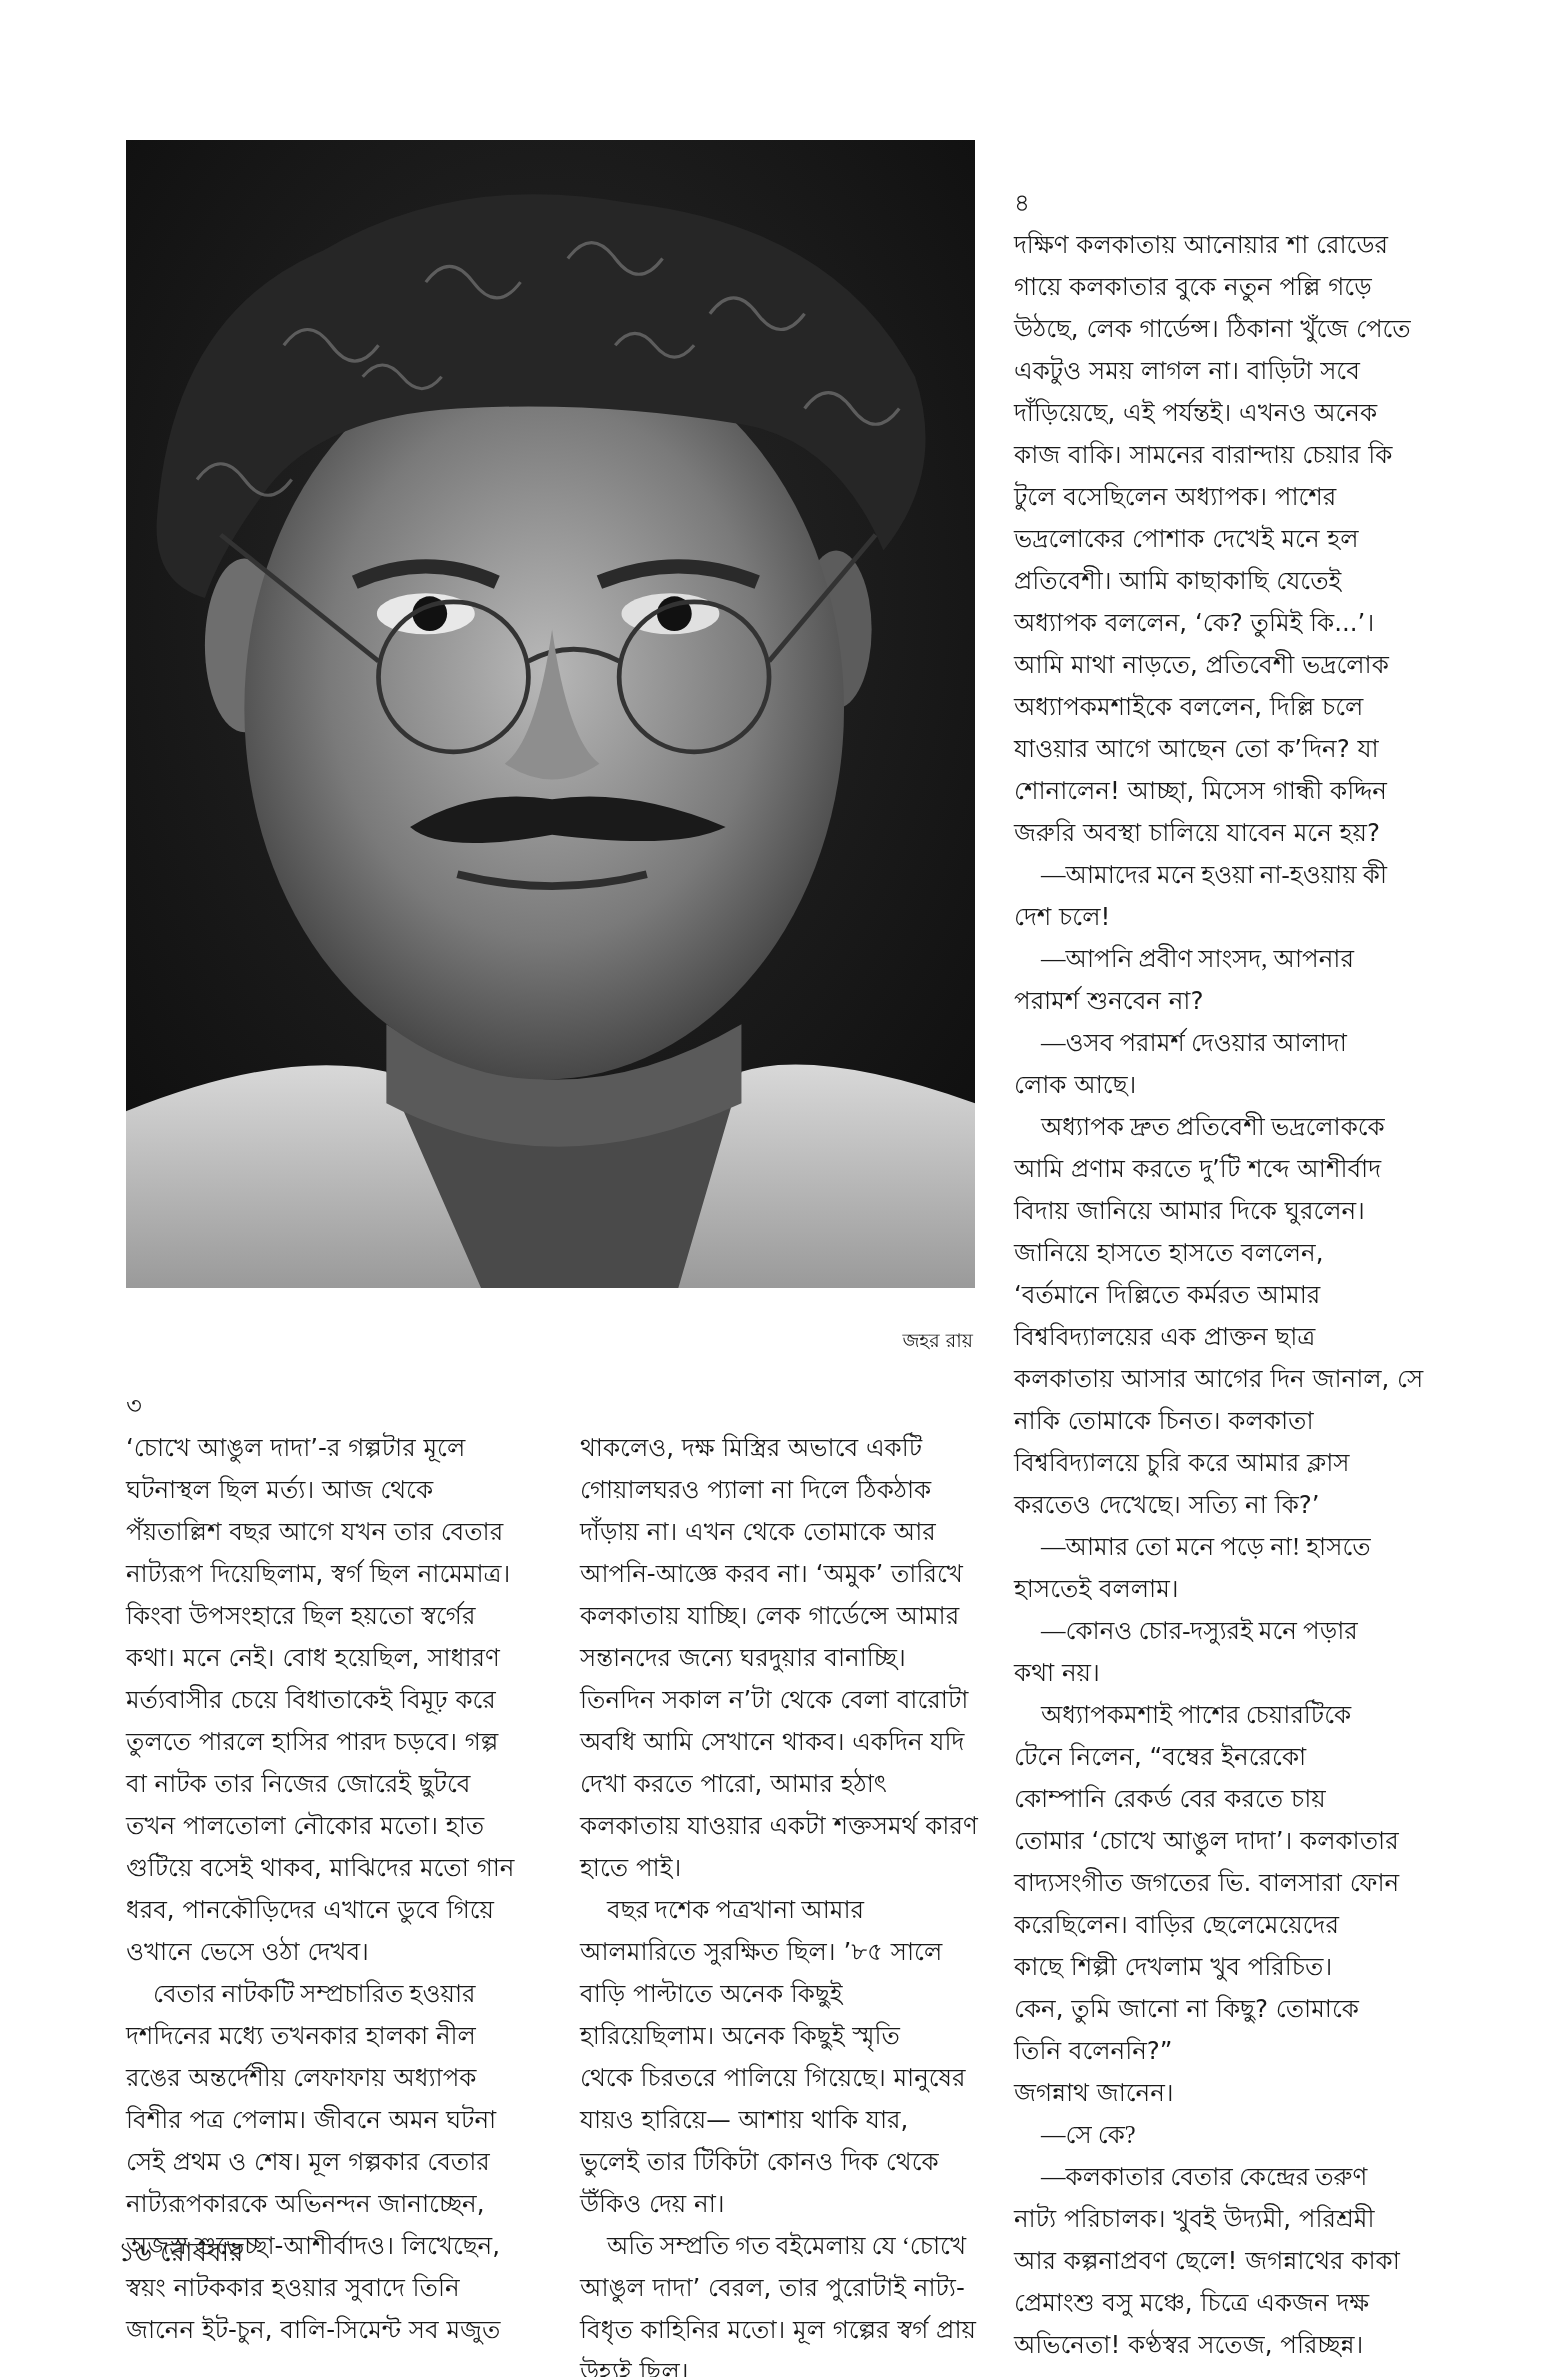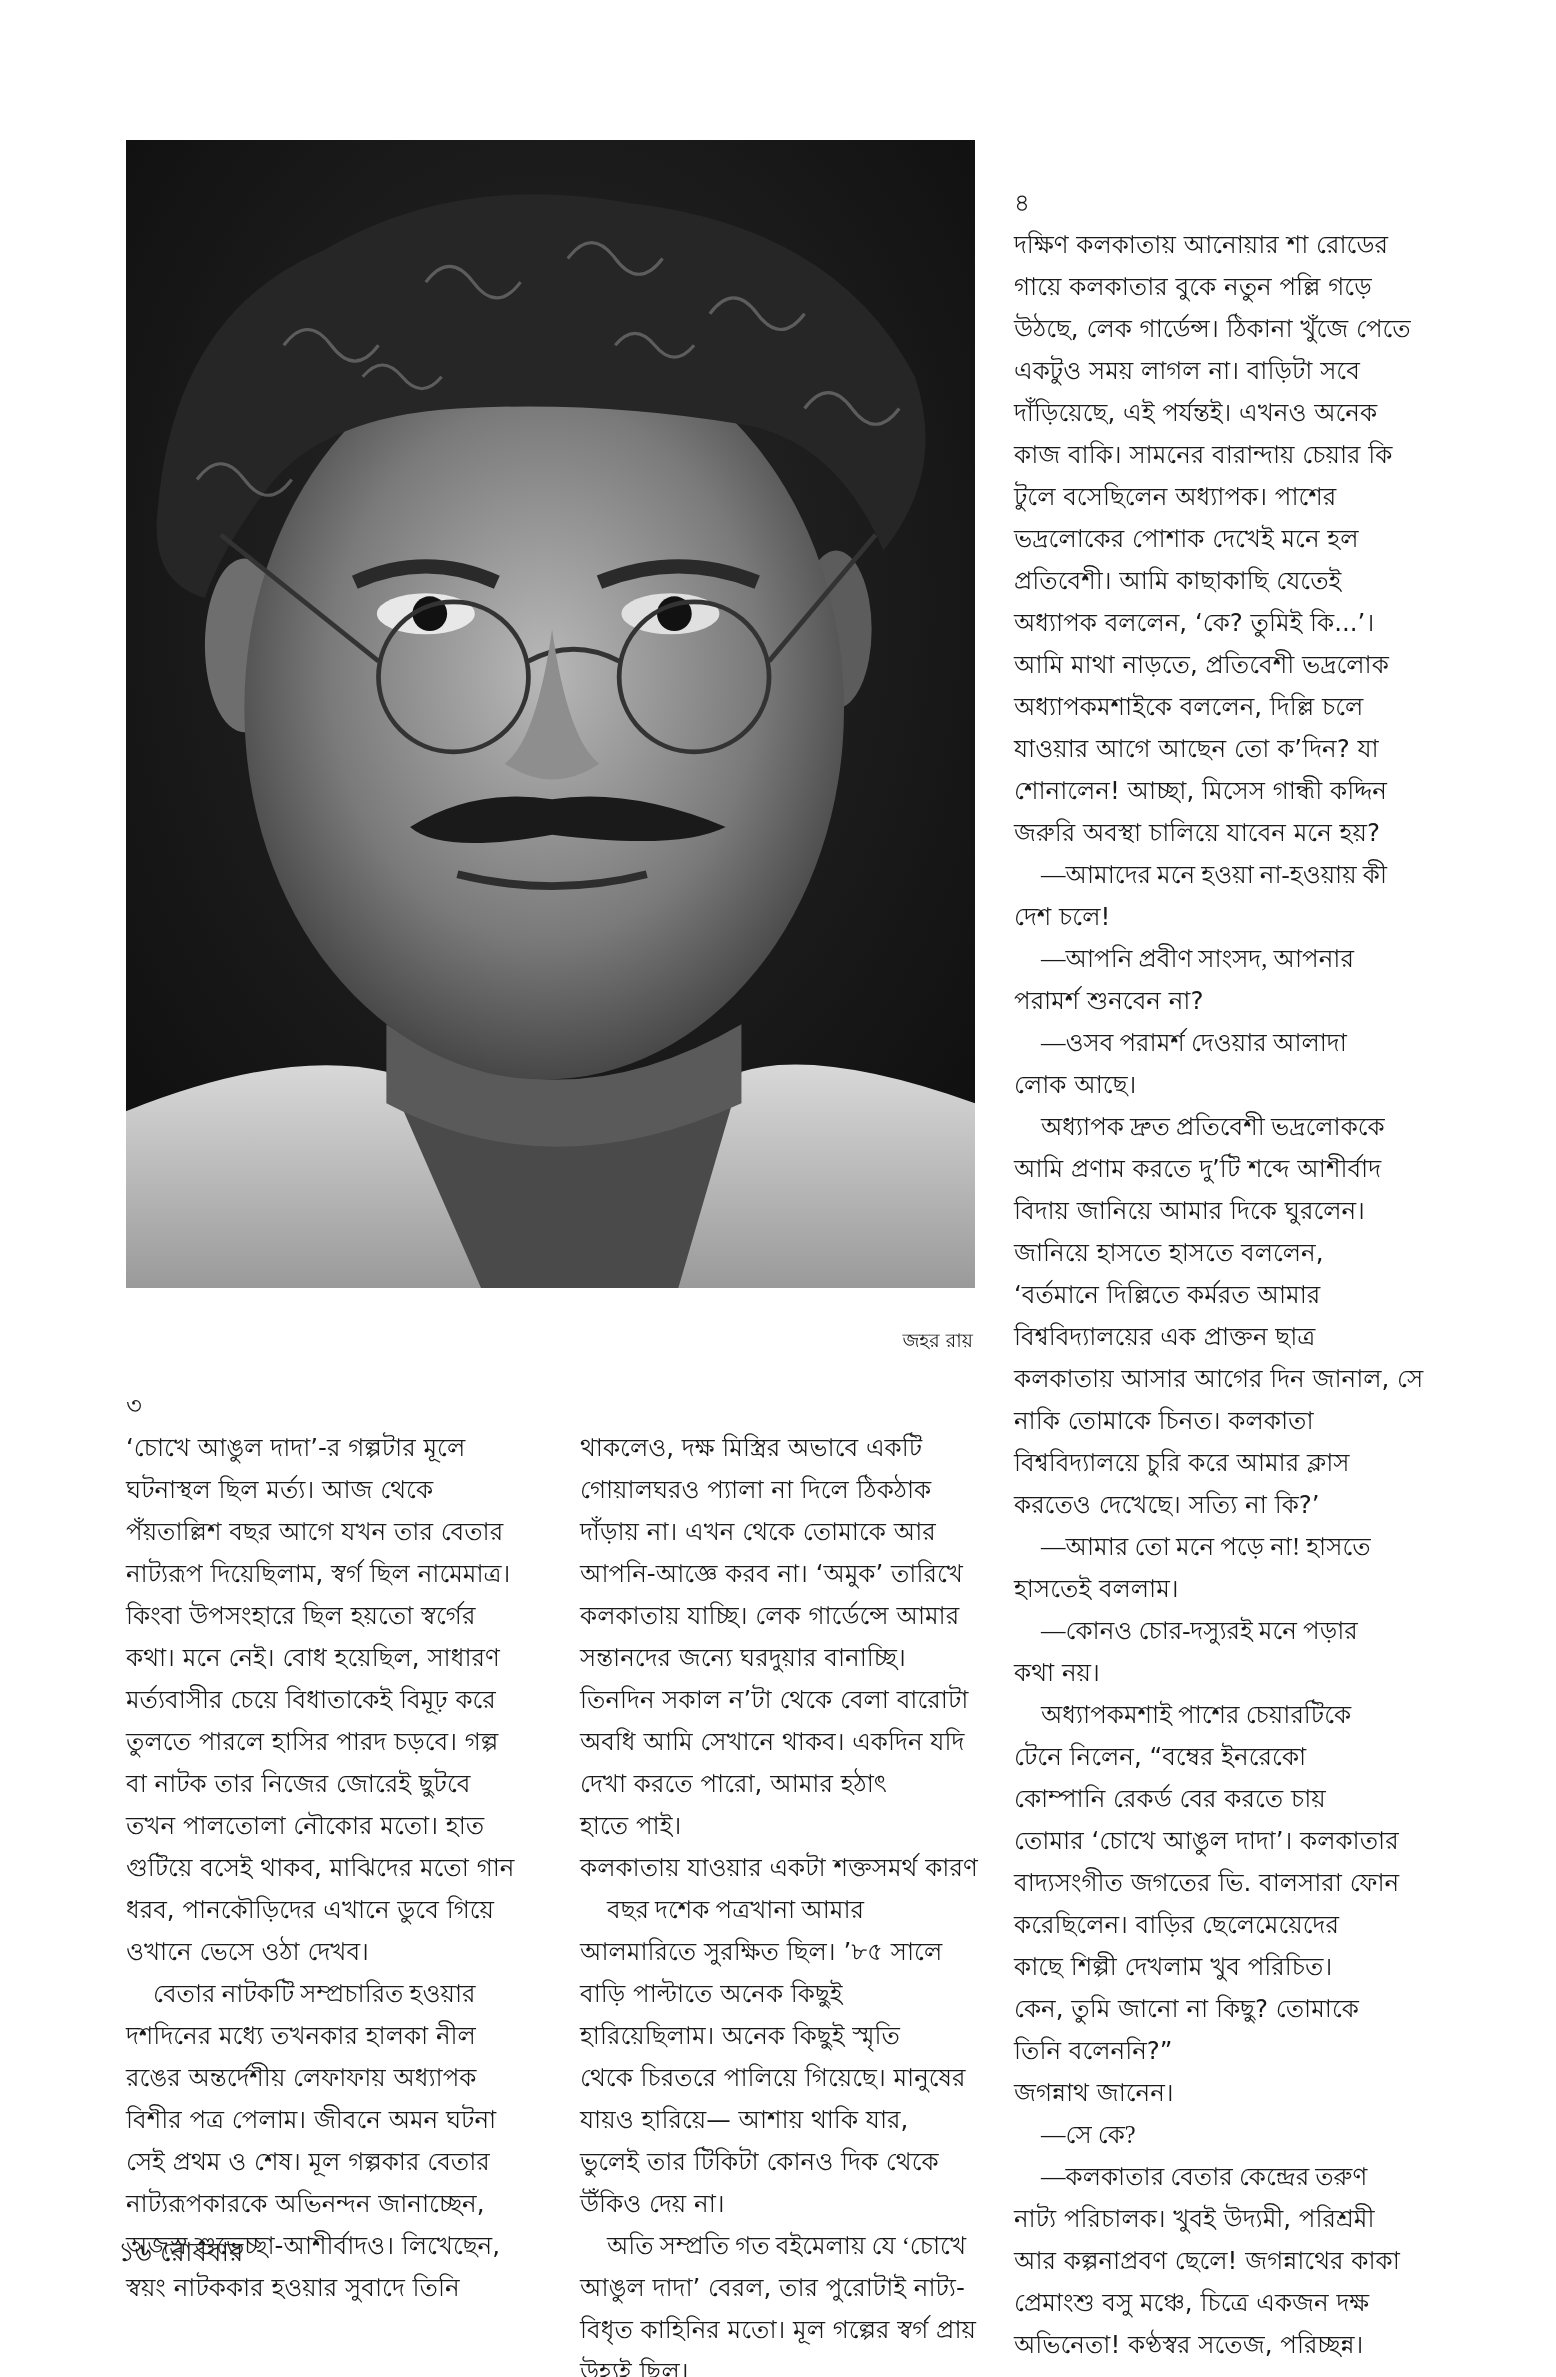--- a/index.html
+++ b/index.html
@@ -164,37 +164,38 @@
       <p>ধরব, পানকৌড়িদের এখানে ডুবে গিয়ে</p>
       <p>ওখানে ভেসে ওঠা দেখব।</p>
       <p class="ind">বেতার নাটকটি সম্প্রচারিত হওয়ার</p>
       <p>দশদিনের মধ্যে তখনকার হালকা নীল</p>
       <p>রঙের অন্তর্দেশীয় লেফাফায় অধ্যাপক</p>
       <p>বিশীর পত্র পেলাম। জীবনে অমন ঘটনা</p>
       <p>সেই প্রথম ও শেষ। মূল গল্পকার বেতার</p>
       <p>নাট্যরূপকারকে অভিনন্দন জানাচ্ছেন,</p>
       <p>অজস্র শুভেচ্ছা-আশীর্বাদও। লিখেছেন,</p>
       <p>স্বয়ং নাটককার হওয়ার সুবাদে তিনি</p>
+      <p>জানেন ইট-চুন, বালি-সিমেন্ট সব মজুত</p>
     </div>
 </div>
 
 <div class="col" id="col-mid">
   <p class="secnum">&nbsp;</p>
   <div id="s3-mid">
       <p>থাকলেও, দক্ষ মিস্ত্রির অভাবে একটি</p>
       <p>গোয়ালঘরও প্যালা না দিলে ঠিকঠাক</p>
       <p>দাঁড়ায় না। এখন থেকে তোমাকে আর</p>
       <p>আপনি-আজ্ঞে করব না। ‘অমুক’ তারিখে</p>
       <p>কলকাতায় যাচ্ছি। লেক গার্ডেন্সে আমার</p>
       <p>সন্তানদের জন্যে ঘরদুয়ার বানাচ্ছি।</p>
       <p>তিনদিন সকাল ন’টা থেকে বেলা বারোটা</p>
       <p>অবধি আমি সেখানে থাকব। একদিন যদি</p>
       <p>দেখা করতে পারো, আমার হঠাৎ</p>
+      <p>কলকাতায় যাওয়ার একটা শক্তসমর্থ কারণ</p>
       <p>হাতে পাই।</p>
-      <p>কলকাতায় যাওয়ার একটা শক্তসমর্থ কারণ</p>
       <p class="ind">বছর দশেক পত্রখানা আমার</p>
       <p>আলমারিতে সুরক্ষিত ছিল। ’৮৫ সালে</p>
       <p>বাড়ি পাল্টাতে অনেক কিছুই</p>
       <p>হারিয়েছিলাম। অনেক কিছুই স্মৃতি</p>
       <p>থেকে চিরতরে পালিয়ে গিয়েছে। মানুষের</p>
       <p>যায়ও হারিয়ে— আশায় থাকি যার,</p>
       <p>ভুলেই তার টিকিটা কোনও দিক থেকে</p>
       <p>উঁকিও দেয় না।</p>
       <p class="ind">অতি সম্প্রতি গত বইমেলায় যে ‘চোখে</p>
       <p>আঙুল দাদা’ বেরল, তার পুরোটাই নাট্য-</p>

